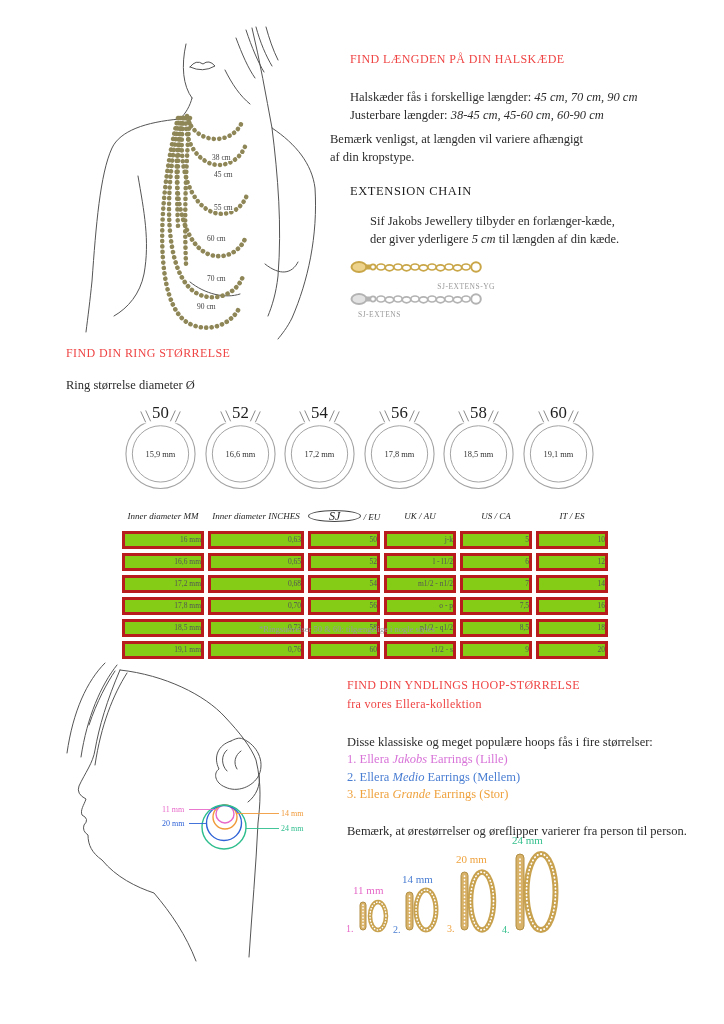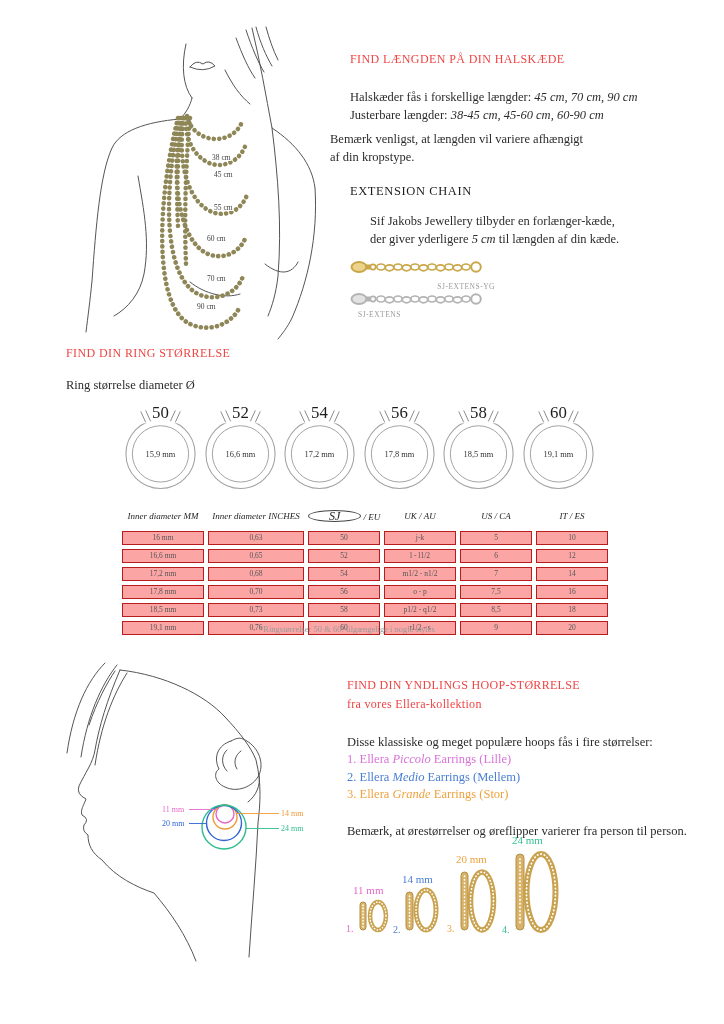--- a/index.html
+++ b/index.html
@@ -10,22 +10,22 @@
   .body-txt{font-size:12.5px;line-height:1.45;color:#2b2b2b;}
   .small-caps-sku{font-size:7.5px;color:#9a9a9a;letter-spacing:.5px;}
   .it{font-style:italic;text-align:right;}
   
   .rings-row{display:flex;}
   .ring-cell{width:79.5px;height:96px;position:relative;}
   
   .size-table{display:grid;grid-template-columns:82px 96px 72px 72px 72px 72px;
               column-gap:4px;row-gap:4px;align-items:center;}
   .size-table .th{font-size:9px;text-align:center;color:#222;padding-bottom:5px;white-space:nowrap;font-style:italic;}
-  .size-table .td{border:1px solid #b91c1c;height:12px;line-height:12px;text-align:center;
-                  font-size:7.5px;color:#555;background:#fca5a5;}
+  .size-table .td{border:3px solid #b91c1c;height:12px;line-height:12px;text-align:right;
+                  font-size:7.5px;color:#555;background:#84cc16;}
   .sj-circle{display:inline-block;border:1px solid #444;border-radius:50%;
              padding:0 20px;font-size:12px;line-height:10px;}
   .footnote{font-size:8.5px;color:#999;text-align:center;}
   
   .hoop-line{font-size:12.5px;line-height:17.5px;white-space:nowrap;}
   svg text{font-family:"Liberation Serif","DejaVu Serif",serif;}
 </style>
 </head>
 <body>
 
@@ -323,21 +323,21 @@
   </svg>
 
   <div class="abs h1" style="left:347px;top:676px;width:370px;line-height:1.55;letter-spacing:.3px;">
     <span>FIND DIN YNDLINGS HOOP-STØRRELSE</span><br>
     <span>fra vores Ellera-kollektion</span>
   </div>
 
   <div class="abs body-txt" style="left:347px;top:733px;width:380px;">Disse klassiske og meget populære hoops fås i fire størrelser:</div>
 
   <div class="abs" style="left:347px;top:751px;">
-    <div class="hoop-line" style="color: rgb(216, 115, 216);"><span>1. </span><span>Ellera </span><span class="it">Piccolo</span><span> Earrings </span><span>(Lille)</span></div>
+    <div class="hoop-line" style="color: rgb(216, 115, 216);"><span>1. </span><span>Ellera </span><span class="it">Jakobs</span><span> Earrings </span><span>(Lille)</span></div>
     <div class="hoop-line" style="color: rgb(74, 126, 210);"><span>2. </span><span>Ellera </span><span class="it">Medio</span><span> Earrings </span><span>(Mellem)</span></div>
     <div class="hoop-line" style="color: rgb(239, 162, 62);"><span>3. </span><span>Ellera </span><span class="it">Grande</span><span> Earrings </span><span>(Stor)</span></div>
   </div>
 
   <div class="abs body-txt" style="left:347px;top:822px;width:380px;">Bemærk, at ørestørrelser og øreflipper varierer fra person til person.</div>
 
   <svg class="abs" style="left:340px;top:832px;" width="260" height="115" viewBox="0 0 260 115">
 
     <g style="color: rgb(230, 104, 200);">
       <text x="6" y="100" font-size="10" fill="currentColor">1.</text>

